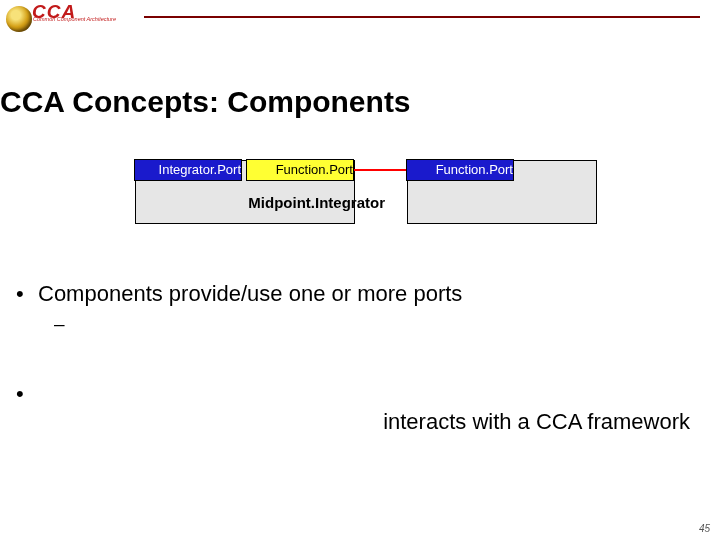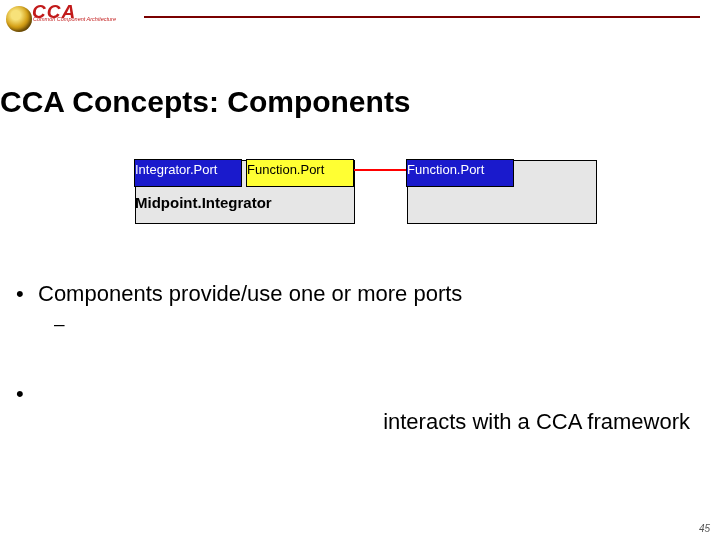--- a/index.html
+++ b/index.html
@@ -77,39 +77,40 @@
     position: absolute;
     height: 62px;
     background: #e6e6e6;
     border: 1px solid #000;
   }
   .comp-left  { left: 0;   width: 218px; top: 0; }
   .comp-right { left: 272px; width: 188px; top: 0; }
   .port {
     position: absolute;
     top: -1px;
-    height: 28px;
+    height: 22px;
     font-size: 13px;
     color: #fff;
-    text-align: left;
+    text-align: right;
     line-height: 20px;
     border: 1px solid #000;
     box-sizing: border-box;
   }
   .port-blue   { background: #1a1acc; }
   .port-yellow { background: #ffff33; color:#000; }
   .p1 { left: -1px;  width: 108px; }
   .p2 { left: 111px; width: 108px; }
   .p3 { left: 271px; width: 108px; }
   .comp-label {
     position: absolute;
     top: 34px;
     font-size: 15px;
     font-weight: bold;
-    text-align: left;
+    text-align: right;
+    padding-left: 32px;
   }
   .cl-left  { left: 0;   width: 218px; }
   .cl-right { left: 272px; width: 188px; }
   .connector {
     position: absolute;
     top: 9px;
     left: 219px;
     width: 52px;
     height: 2px;
     background: #ff0000;

